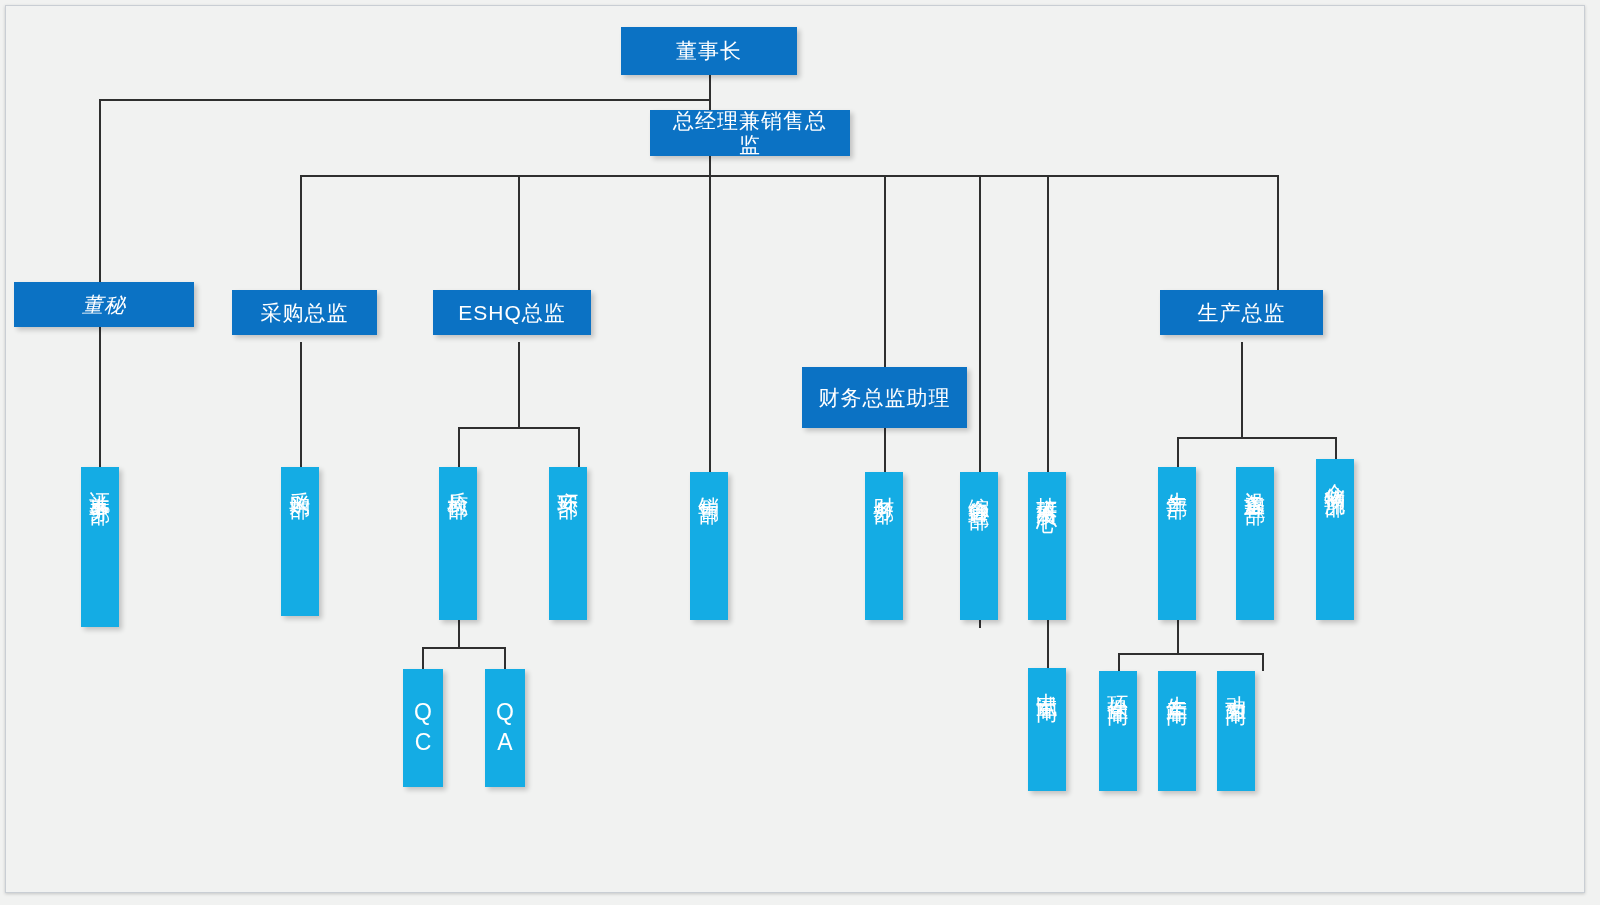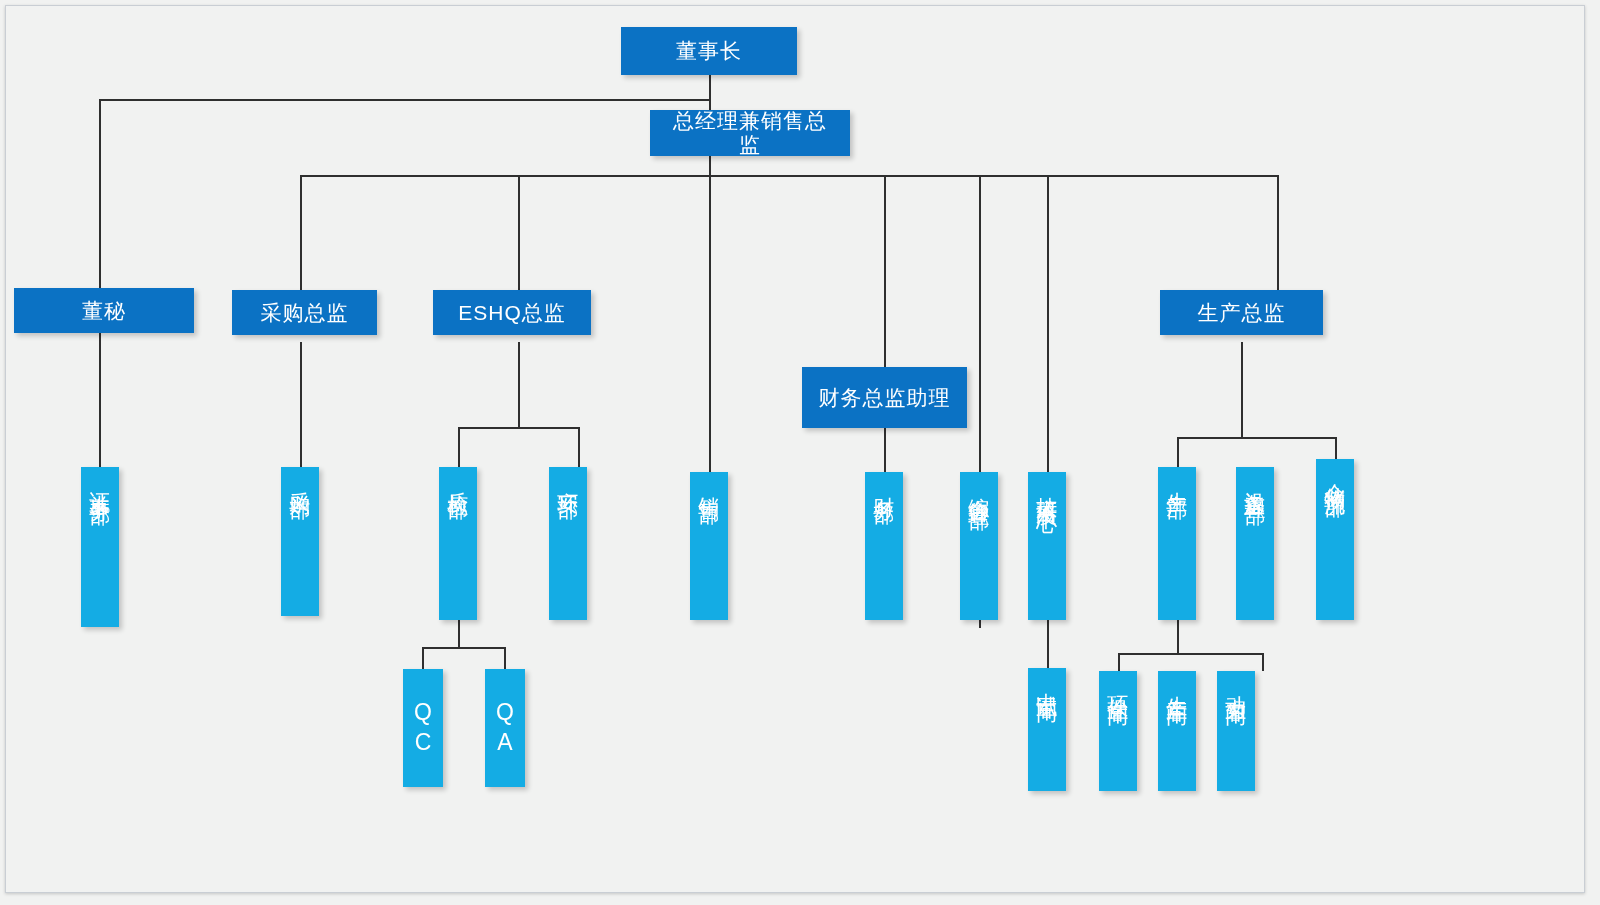--- a/index.html
+++ b/index.html
@@ -122,21 +122,21 @@
     <div class="ln lnv" style="left:1262px;top:653px;height:18px;"></div>
 
     <div class="node mgr" style="left:621px;top:27px;width:176px;height:48px;">
       <span>董事长</span>
     </div>
 
     <div class="node mgr" style="left:609px;top:110px;width:200px;height:46px;margin-left:41px;">
       <span>总经理兼销售总监</span>
     </div>
 
-    <div class="node mgr" style="left:14px;top:288px;width:180px;height:45px;">
+    <div class="node mgr" style="left:14px;top:282px;width:180px;height:45px;font-style:italic;">
       <span>董秘</span>
     </div>
 
     <div class="node mgr" style="left:433px;top:290px;width:158px;height:45px;">
       <span>ESHQ总监</span>
     </div>
 
     <div class="node mgr" style="left:232px;top:290px;width:145px;height:45px;">
       <span>采购总监</span>
     </div>

